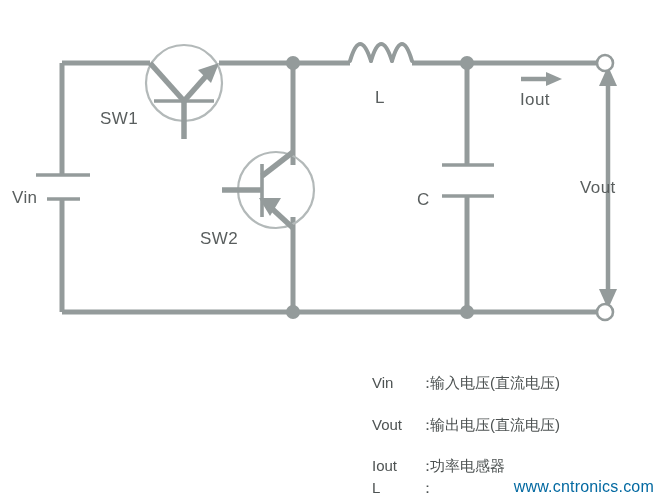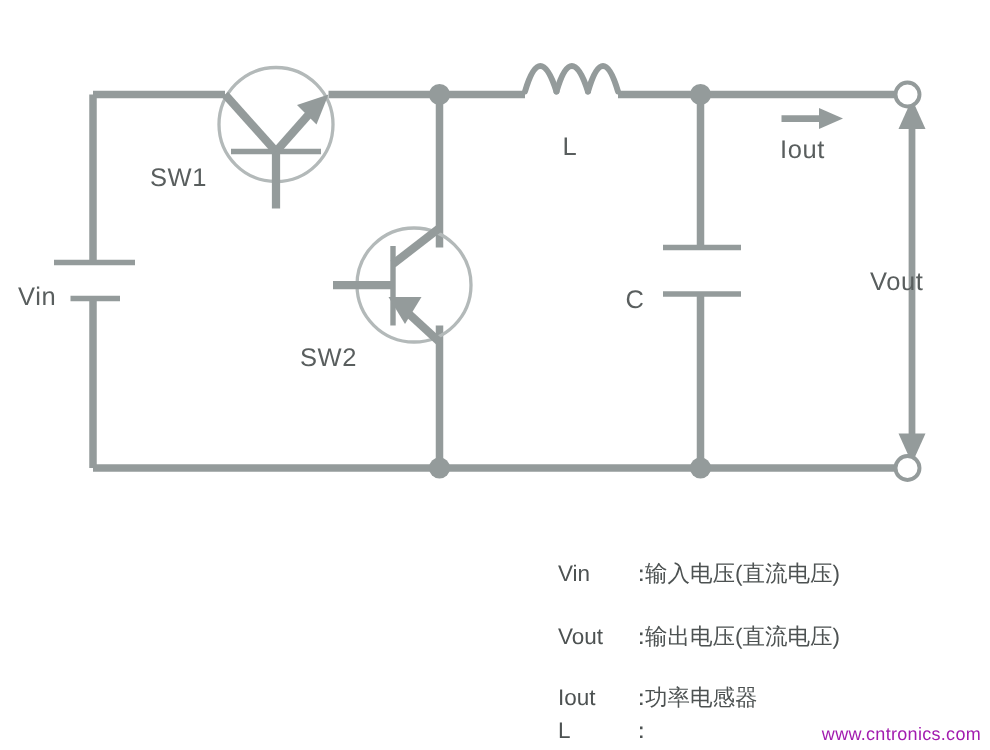--- a/index.html
+++ b/index.html
@@ -102,23 +102,23 @@
     flex: 0 0 10px;
   }
   .legend-desc {
     flex: 1 1 auto;
     margin-top: 20px;
   }
   .watermark {
     position: absolute;
     right: 6px;
     bottom: 4px;
-    color: #a21caf;
-    font-family: "Liberation Sans", "DejaVu Sans", sans-serif;
-    font-size: 12px;
+    color: #0369a1;
+    font-family: "Liberation Sans", "DejaVu Sans", sans-serif;
+    font-size: 16px;
     letter-spacing: 0.2px;
   }
 </style>
 </head>
 <body>
 
 <div id="diagram-root">
 
   <svg class="schematic" viewBox="0 0 660 500">
 

